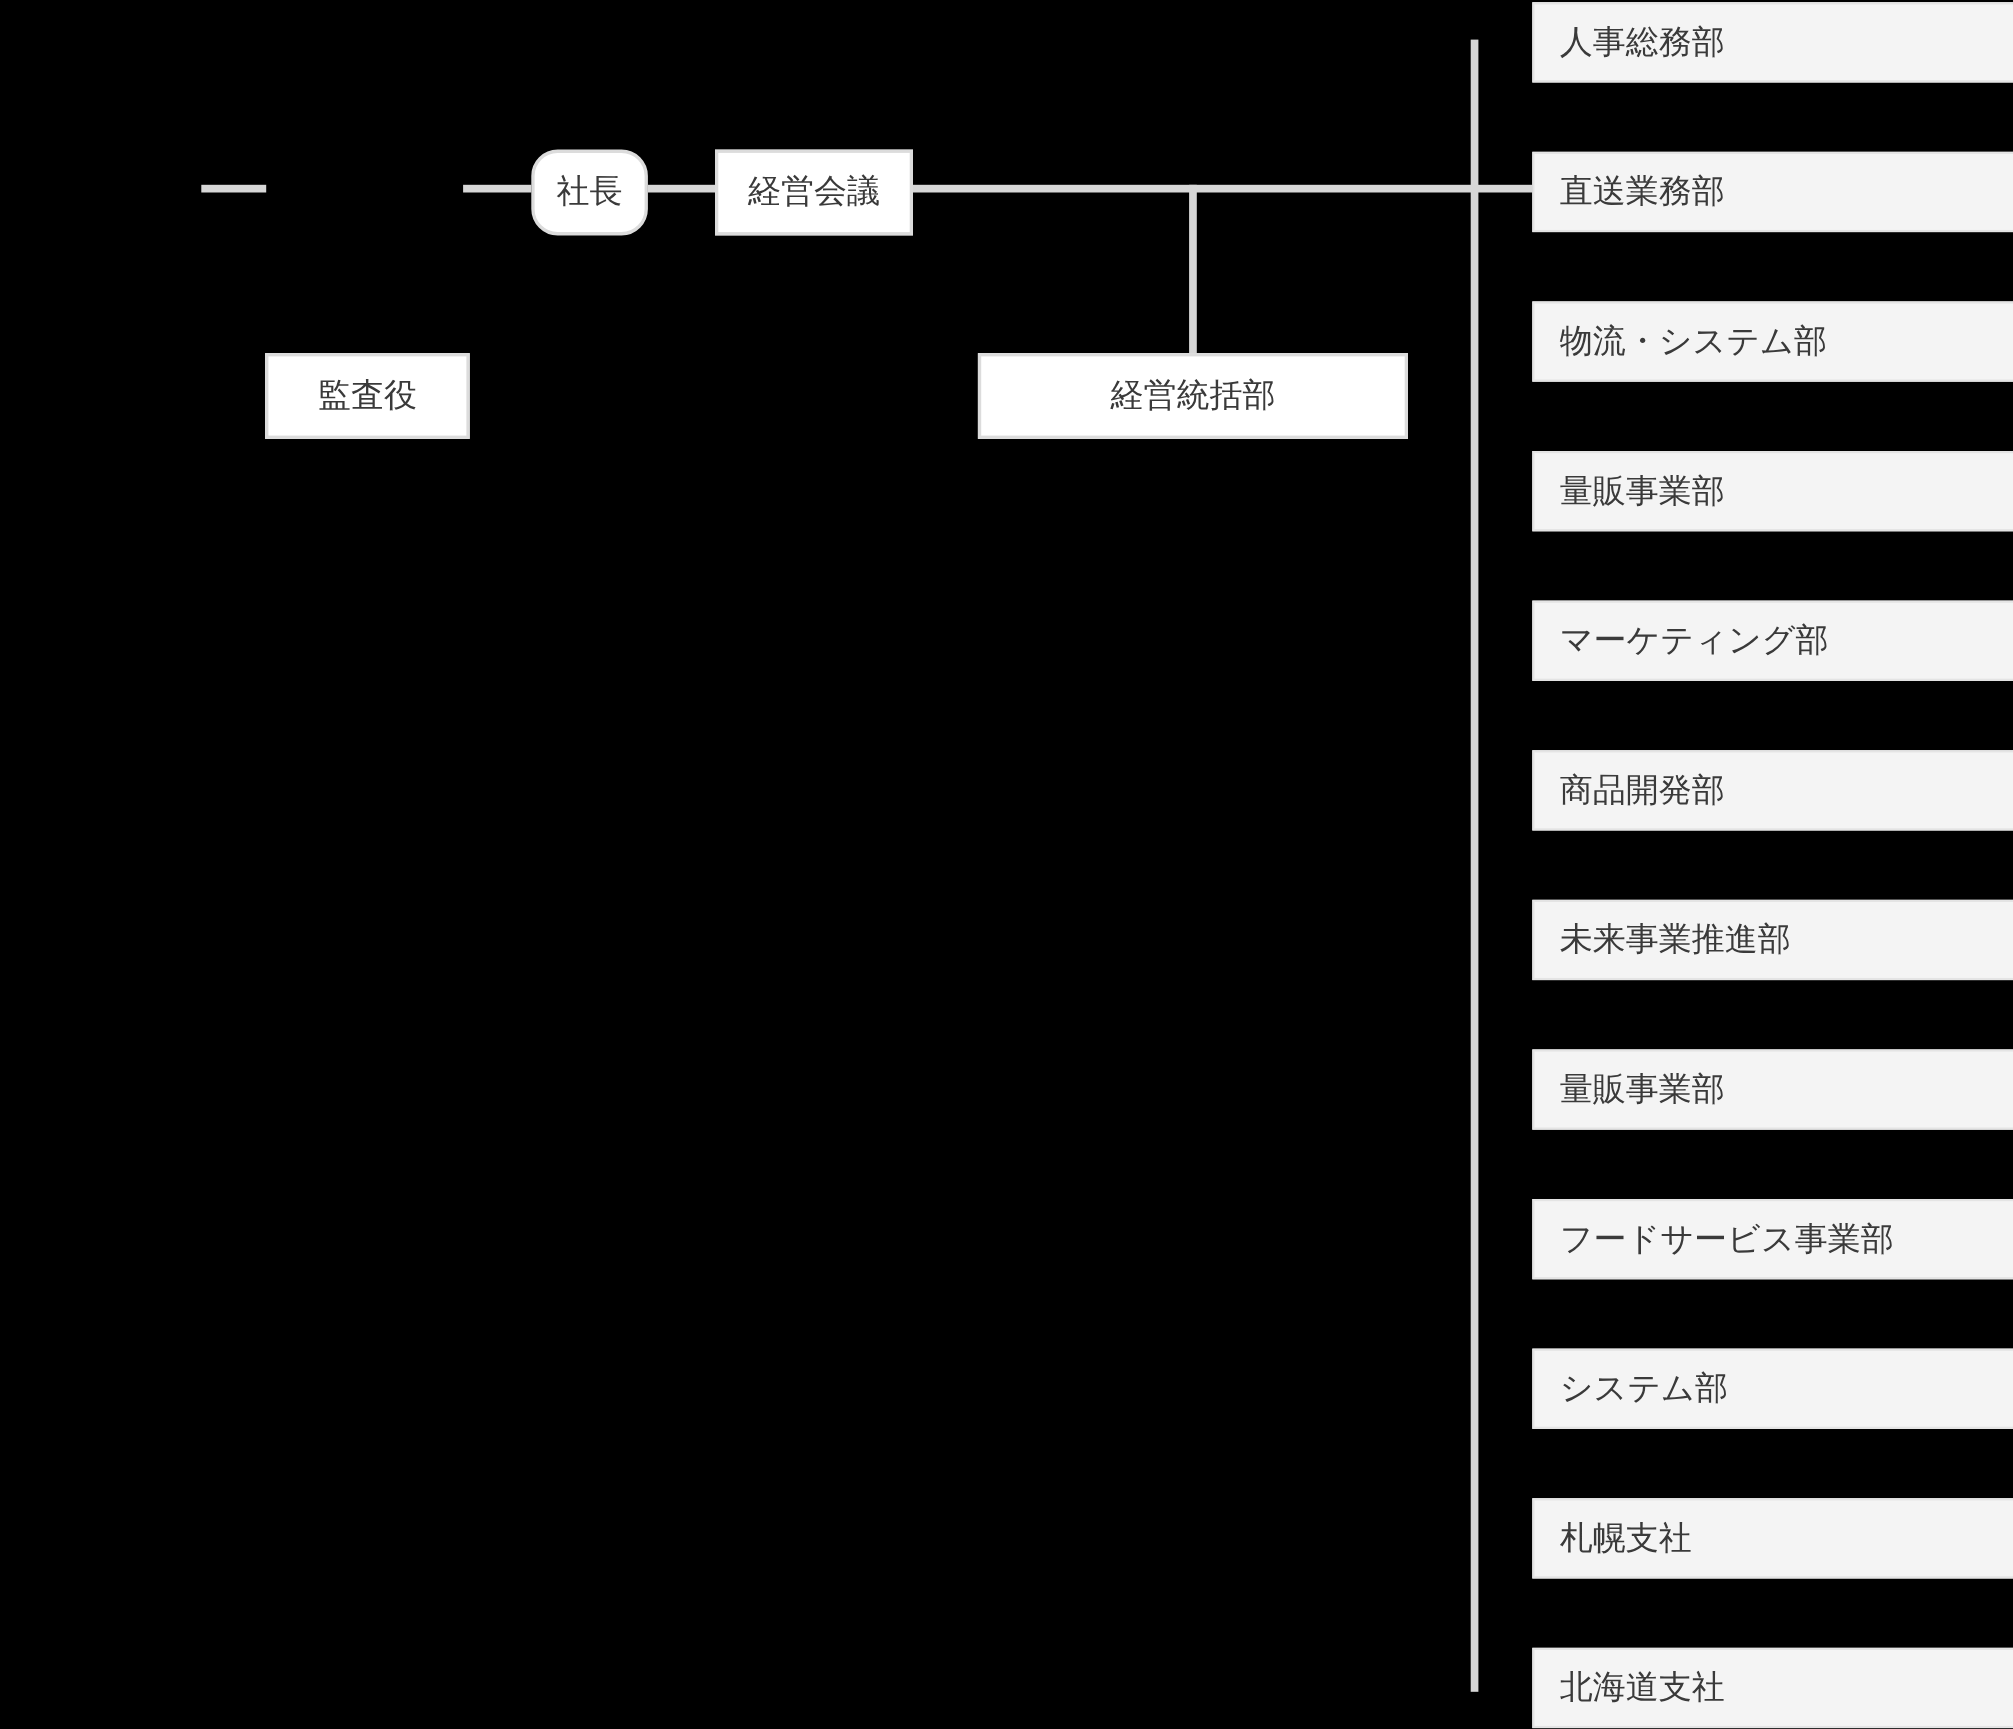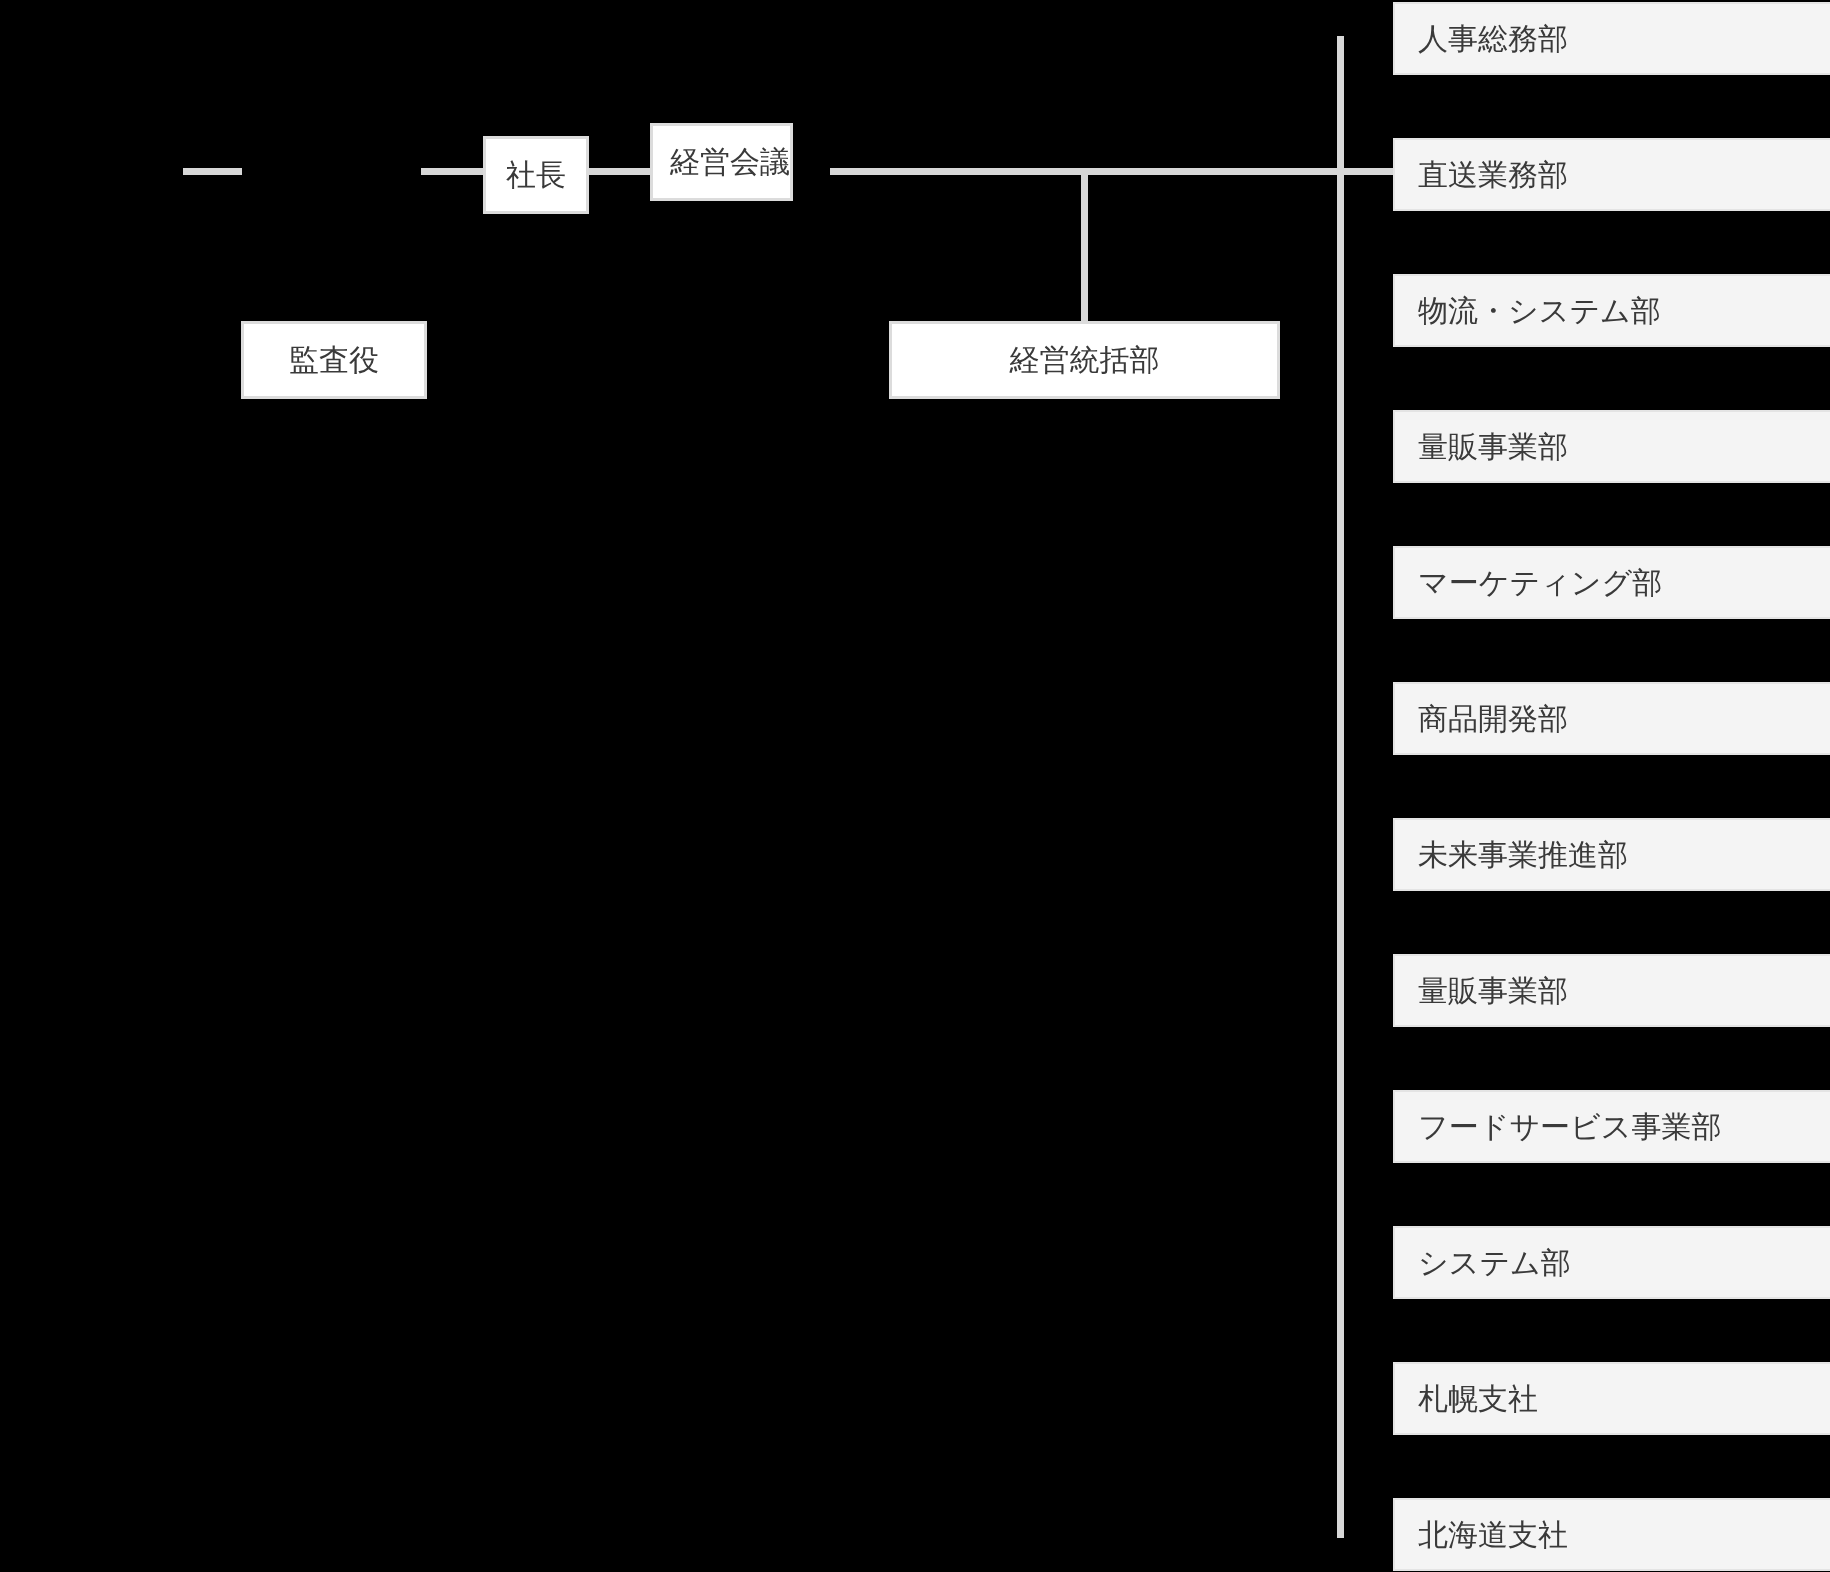--- a/index.html
+++ b/index.html
@@ -40,22 +40,22 @@
     align-items: center;
   }
   .exec {
     background: #ffffff;
     border: 3px solid #dcdcdc;
     justify-content: center;
     height: 78px;
   }
   .n-shareholders { left: 0px;   top: 136px; width: 183px; }
   .n-board        { left: 242px; top: 136px; width: 179px; }
-  .n-president    { left: 483px; top: 136px; width: 106px; }
-  .n-meeting      { left: 650px; top: 123px; width: 143px; justify-content: flex-end; }
+  .n-president    { left: 483px; top: 136px; width: 106px; border-radius: 24px; }
+  .n-meeting      { left: 650px; top: 136px; width: 180px; }
   .n-auditor      { left: 241px; top: 321px; width: 186px; }
   .n-mgmt         { left: 889px; top: 321px; width: 391px; }
 
   
   .depts {
     position: absolute;
     left: 1393px;
     top: 2px;
     width: 441px;
   }

